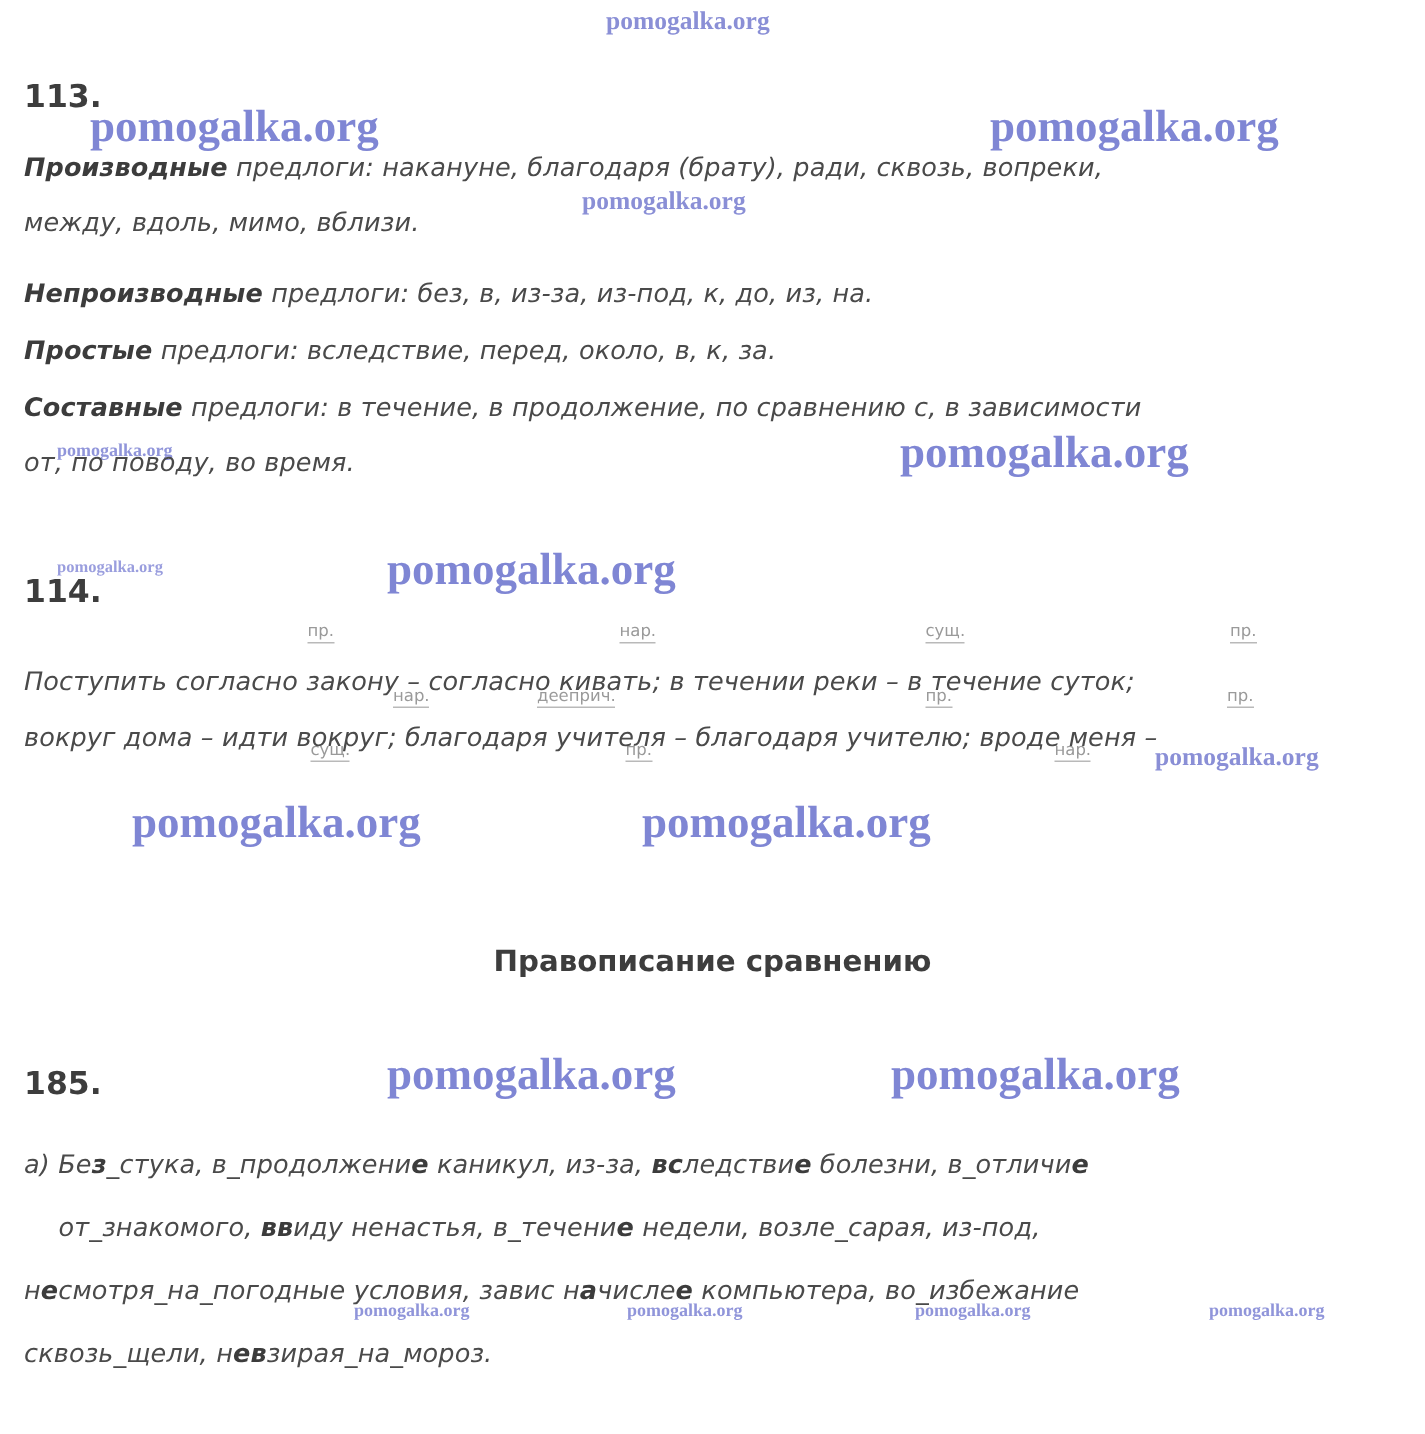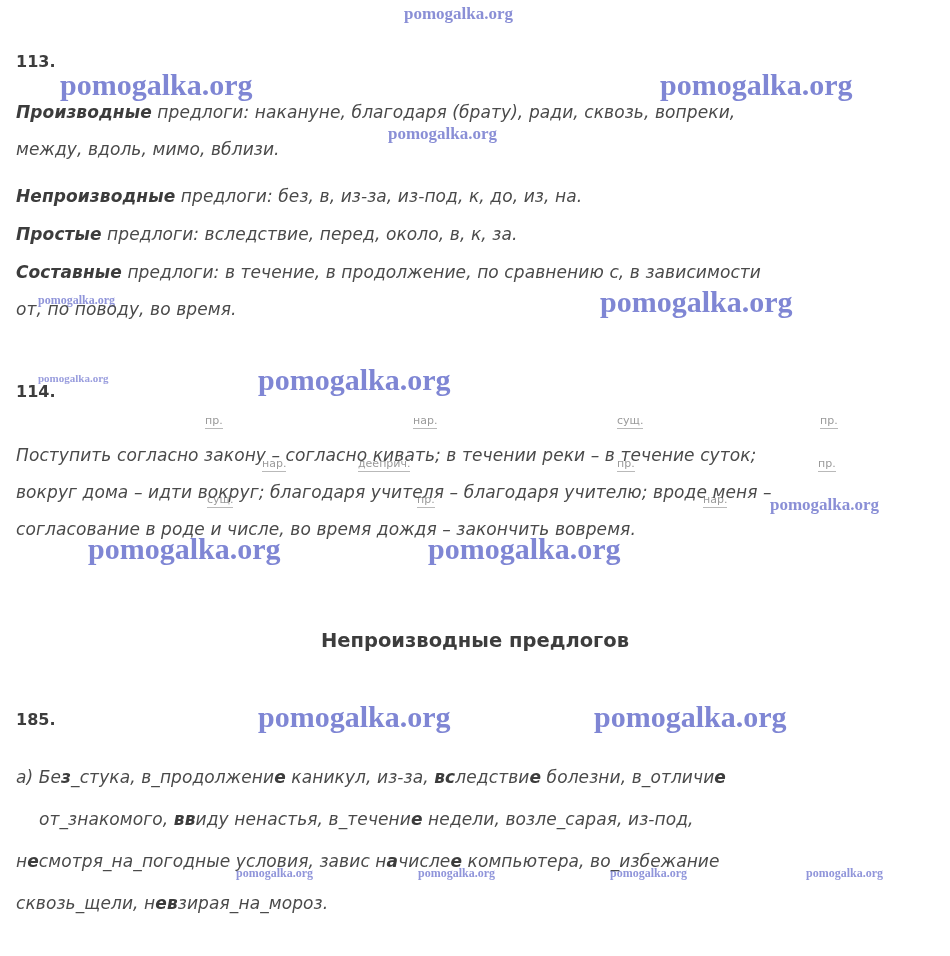--- a/index.html
+++ b/index.html
@@ -32,21 +32,21 @@
     user-select: none;
   }
   .wm.big   { font-size: 30px; color: #7f86d4; }
   .wm.mid   { font-size: 17px; color: #8a8fd6; }
   .wm.small { font-size: 12px; color: #9095da; }
   .wm.tiny  { font-size: 11px; color: #9a9ede; }
 
   
   .exnum {
     position: absolute;
-    font-size: 16px;
+    font-size: 21px;
     font-weight: bold;
     color: #3d3d3d;
     font-family: "DejaVu Sans", sans-serif;
   }
   .para {
     position: absolute;
     font-size: 17px;
     line-height: 37px;
     color: #4a4a4a;
     letter-spacing: 0.1px;
@@ -143,23 +143,22 @@
       <div class="lbl" style="left: 358px; top: 457px;">дееприч.</div>
       <div class="lbl" style="left: 617px; top: 457px;">пр.</div>
       <div class="lbl" style="left: 818px; top: 457px;">пр.</div>
       <div class="lbl" style="left: 207px; top: 493px;">сущ.</div>
       <div class="lbl" style="left: 417px; top: 493px;">пр.</div>
       <div class="lbl" style="left: 703px; top: 493px;">нар.</div>
     </div>
 
   <div class="para" style="left:16px; top:437px; width:930px;">Поступить согласно закону – согласно кивать; в течении реки – в течение суток;</div>
   <div class="para" style="left:16px; top:474px; width:930px;">вокруг дома – идти вокруг; благодаря учителя – благодаря учителю; вроде меня –</div>
-  <div class="para" style="left:16px; top:511px; width:930px;">согласование в роде и числе, во время дождя – закончить вовремя.</div>
 
-  <div class="heading" style="left:0; top:629px;">Непроизводные предлогов</div>
+  <div class="heading" style="left:0; top:629px;">Правописание сравнению</div>
 
   <div class="exnum" style="left:16px; top:710px;">185.</div>
 
   <div id="ex115-body" style="position:absolute; left:16px; top:756px; width:925px;">
       <div class="para" style="position: relative; left: 0px; top: 0px; height: 42px; line-height: 42px;"><span>а) </span><span>Бе</span><span class="bold-in">з</span><span>_стука, в_продолжени</span><span class="bold-in">е</span><span> каникул, из-за, </span><span class="bold-in">вс</span><span>ледстви</span><span class="bold-in">е</span><span> болезни, в_отличи</span><span class="bold-in">е</span></div>
       <div class="para" style="position: relative; left: 0px; top: 0px; height: 42px; line-height: 42px; margin-left: 23px;"><span>от_знакомого, </span><span class="bold-in">вв</span><span>иду ненастья, в_течени</span><span class="bold-in">е</span><span> недели, возле_сарая, из-под,</span></div>
       <div class="para" style="position: relative; left: 0px; top: 0px; height: 42px; line-height: 42px;"><span>н</span><span class="bold-in">е</span><span>смотря_на_погодные условия, завис н</span><span class="bold-in">а</span><span>числе</span><span class="bold-in">е</span><span> компьютера, во_избежание</span></div>
       <div class="para" style="position: relative; left: 0px; top: 0px; height: 42px; line-height: 42px;"><span>сквозь_щели, н</span><span class="bold-in">ев</span><span>зирая_на_мороз.</span></div>
     </div>
 

